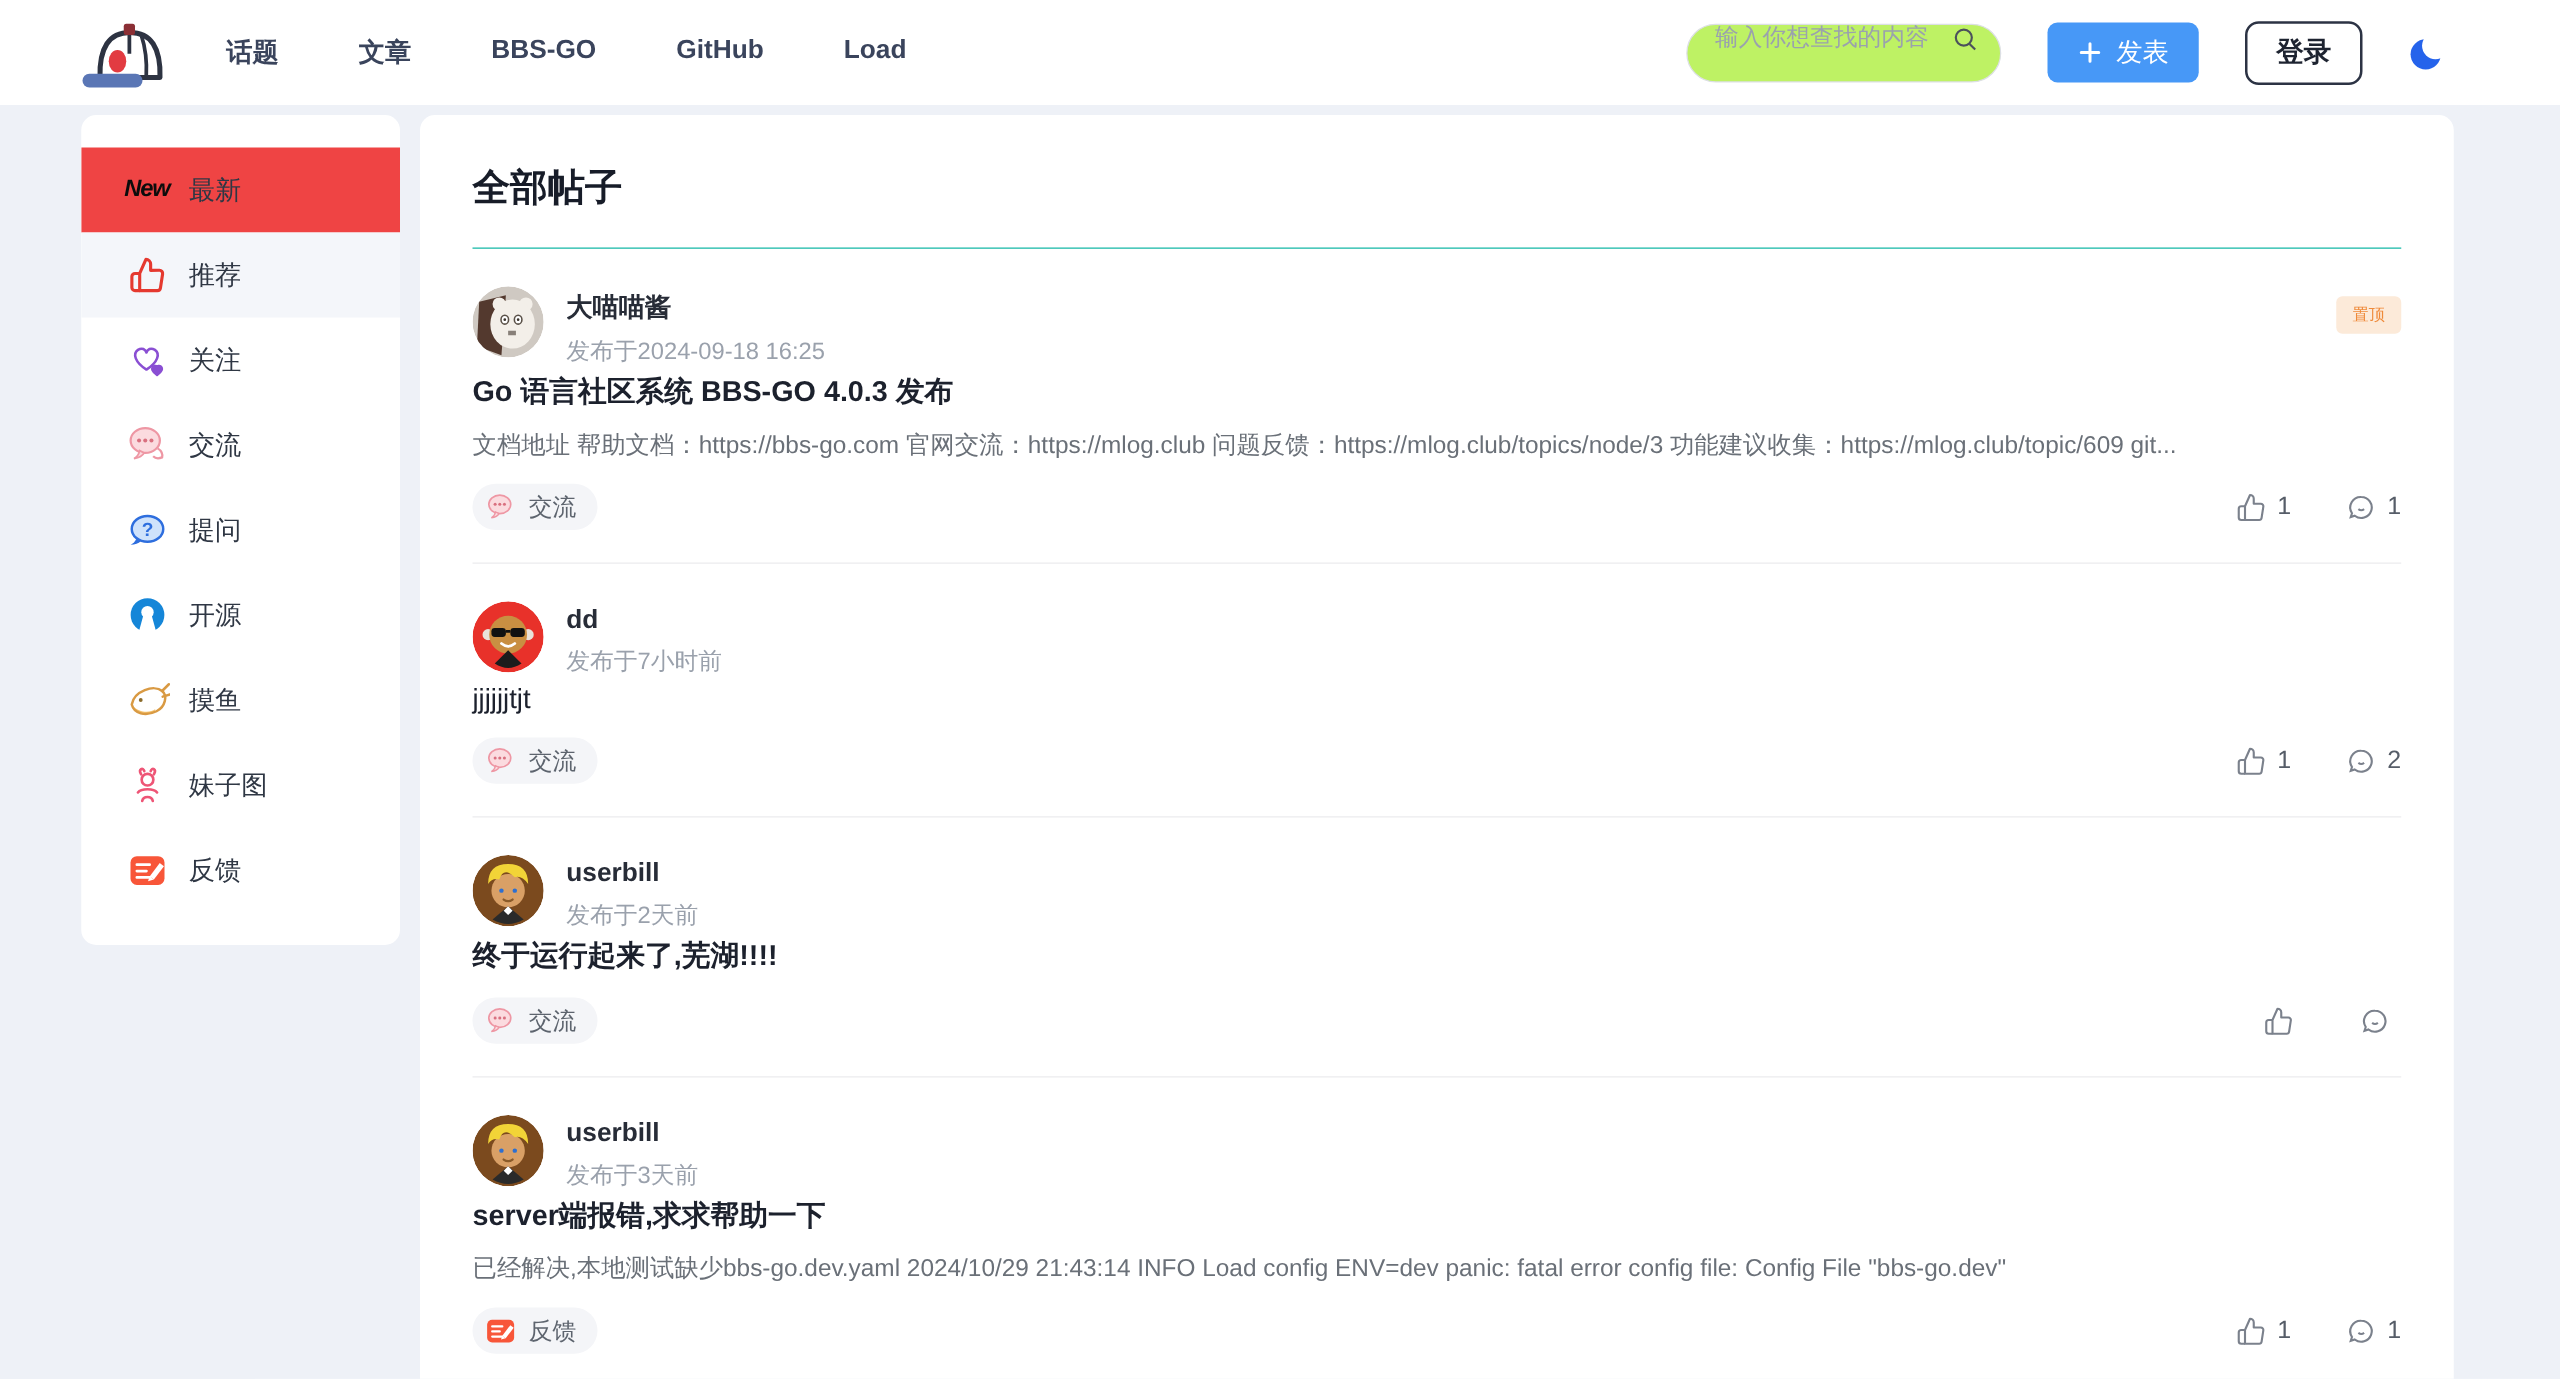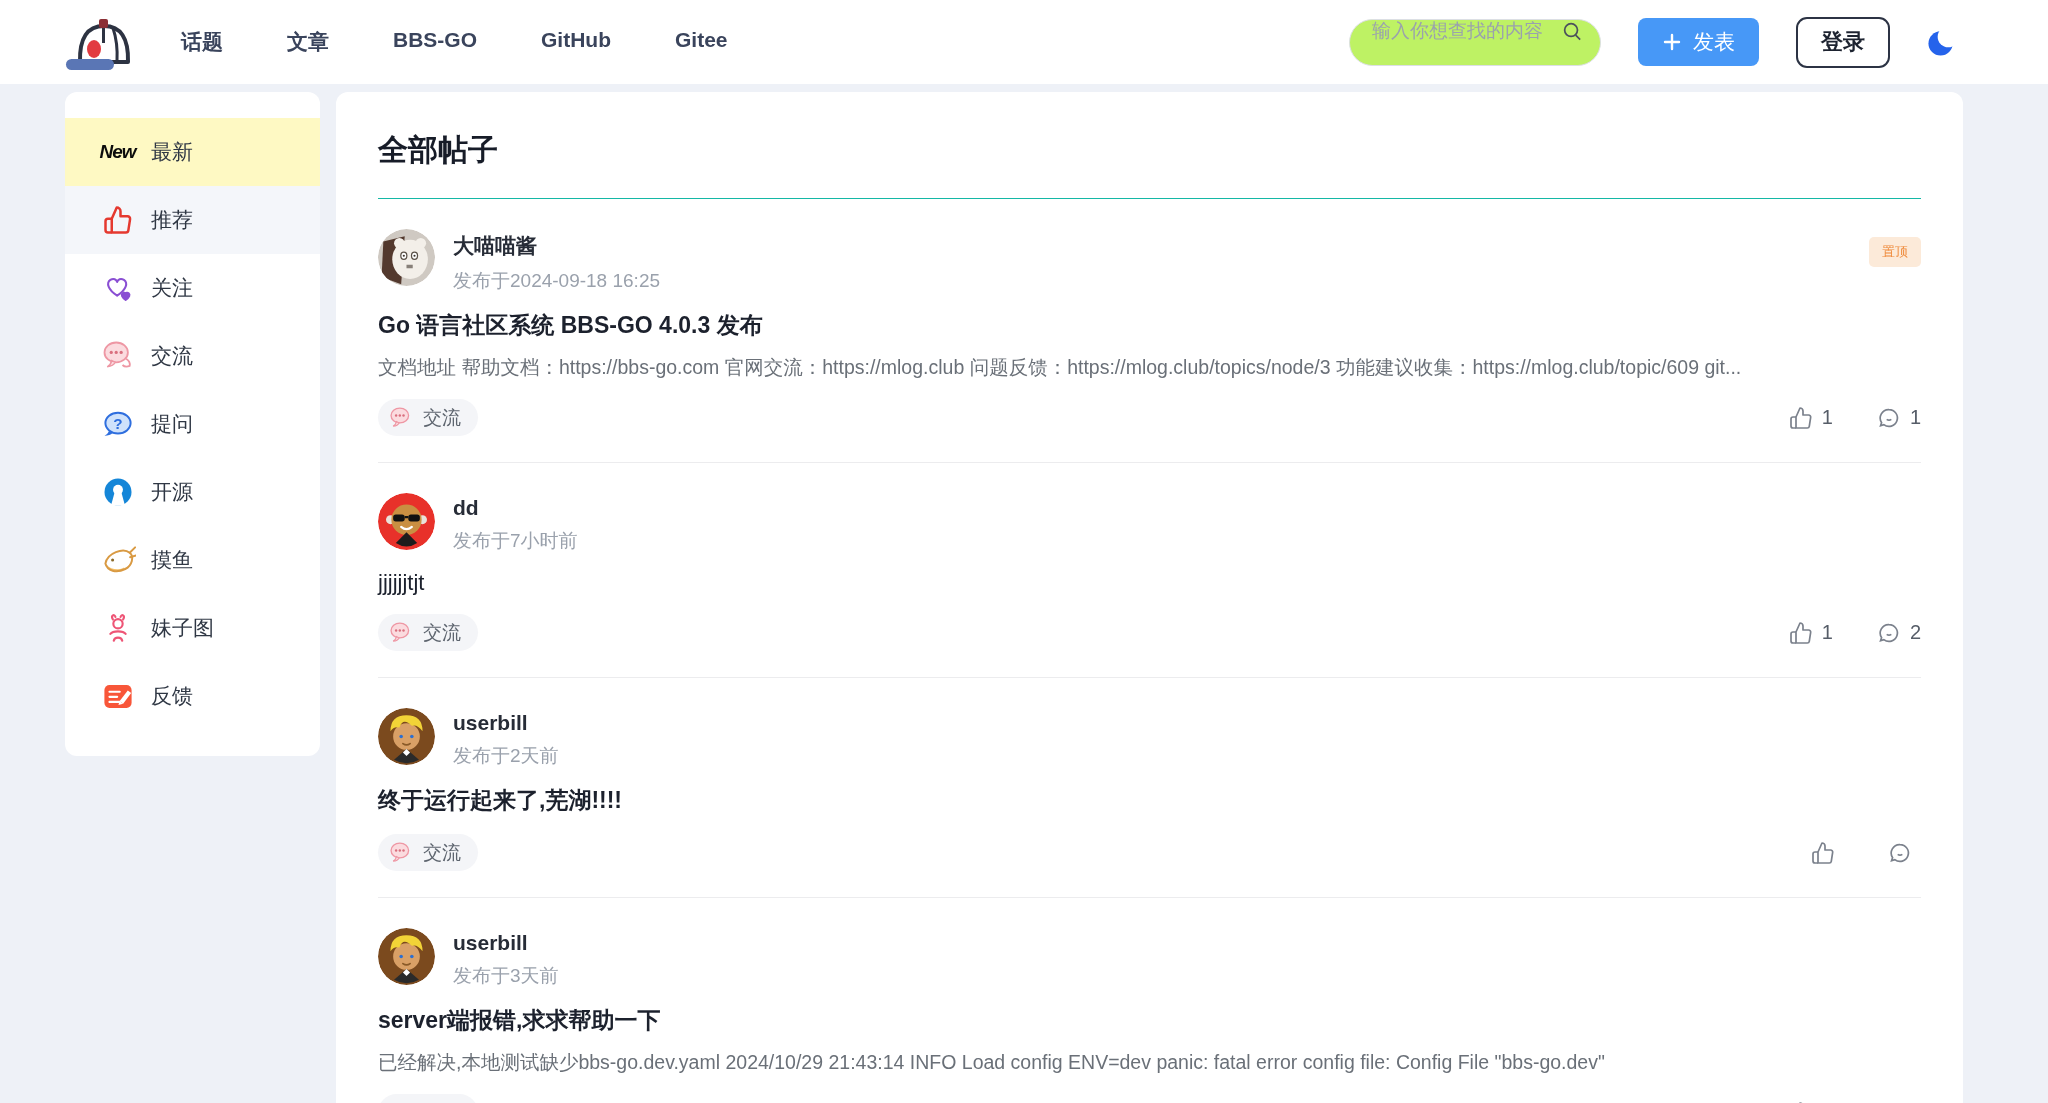--- a/index.html
+++ b/index.html
@@ -22,39 +22,39 @@
     font-size:22px; font-weight:700; color:#1d2330; cursor:pointer; }
   .moon { width:31px; height:31px; cursor:pointer; }
 
   
   .layout { display:flex; align-items:flex-start; padding:8px 85px 0 65px; gap:16px; }
 
   
   .sidebar { width:255px; background:#fff; border-radius:12px; padding:26px 0; overflow:hidden; }
   .side-item { height:68px; display:flex; align-items:center; padding-left:34px;
     font-size:21px; color:#2f3744; font-weight:400; cursor:pointer; }
-  .side-item.active { background:#fef9c3; }
+  .side-item.active { background:#ef4444; }
   .side-item.hover { background:#f4f6fa; }
   .side-icon { width:37px; height:37px; display:flex; align-items:center; justify-content:center; margin-right:15px; flex:none; }
   .new-badge { font-size:19px; font-weight:800; font-style:italic; color:#0c0c0c; letter-spacing:-1px; }
 
   
   .main-card { flex:1; background:#fff; border-radius:12px; padding:0 42px 20px; min-height:1011px; }
   .page-title { font-size:30px; font-weight:700; color:#171c28; padding:38px 0 27px; border-bottom:1px solid #14b8a6; }
 
   .post { padding:30px 0 26px; border-bottom:1px solid #ececee; }
   .post-header { display:flex; align-items:flex-start; position:relative; }
   .avatar { width:57px; height:57px; border-radius:50%; margin-right:18px; flex:none; overflow:hidden; cursor:pointer; }
   .avatar svg { display:block; width:100%; height:100%; }
   .author-block { display:flex; flex-direction:column; gap:8px; padding-top:3px; }
   .author { font-size:21px; font-weight:700; color:#272c37; cursor:pointer; }
   .meta { font-size:19px; color:#9aa1ac; }
   .pin-badge { position:absolute; right:0; top:8px; background:#fcead9; color:#ef8a3a;
     font-size:13px; padding:6px 13px; border-radius:5px; }
-  .post-title { margin-top:16px; font-size:23px; font-weight:700; color:#1c212d; cursor:pointer; }
+  .post-title { margin-top:4px; font-size:23px; font-weight:700; color:#1c212d; cursor:pointer; }
   .post-title.normal { font-weight:400; font-size:22px; }
   .post-summary { margin-top:13px; font-size:19.5px; color:#6a7078; white-space:nowrap; overflow:hidden; max-width:1540px; }
   .post-footer { margin-top:18px; display:flex; align-items:center; justify-content:space-between; }
   .tag-pill { display:inline-flex; align-items:center; gap:9px; background:#f4f5f8; border-radius:999px;
     padding:5px 17px 5px 9px; font-size:19px; color:#5d646e; cursor:pointer; }
   .ticon { width:27px; height:27px; display:flex; }
   .ticon svg { width:100%; height:100%; }
   .actions { display:flex; align-items:center; gap:44px; color:#565d68; font-size:20px; }
   .action { display:flex; align-items:center; gap:9px; cursor:pointer; }
   .action svg { width:24px; height:24px; }
@@ -71,21 +71,21 @@
       <path d="M38.5 17 L38.5 32" stroke="#2d3342" stroke-width="3"></path>
       <ellipse cx="29" cy="38" rx="7" ry="9" fill="#e23b41"></ellipse>
       <rect x="1" y="48" width="48" height="11" rx="5.5" fill="#5a76b5"></rect>
     </svg>
   </div>
   <nav class="nav-links">
     <span class="nav-link">话题</span>
     <span class="nav-link">文章</span>
     <span class="nav-link">BBS-GO</span>
     <span class="nav-link">GitHub</span>
-    <span class="nav-link">Gitee</span>
+    <span class="nav-link">Load</span>
   </nav>
   <div class="nav-right">
     <div class="search">
       <input type="text" placeholder="输入你想查找的内容" style="">
       <svg width="23" height="23" viewBox="0 0 24 24" fill="none" stroke="#4b515c" stroke-width="1.8">
         <circle cx="10.5" cy="10.5" r="6.7"></circle>
           <path d="M15.3 15.8 L20 20.5"></path>
       </svg>
     </div>
     <button class="btn-publish">

